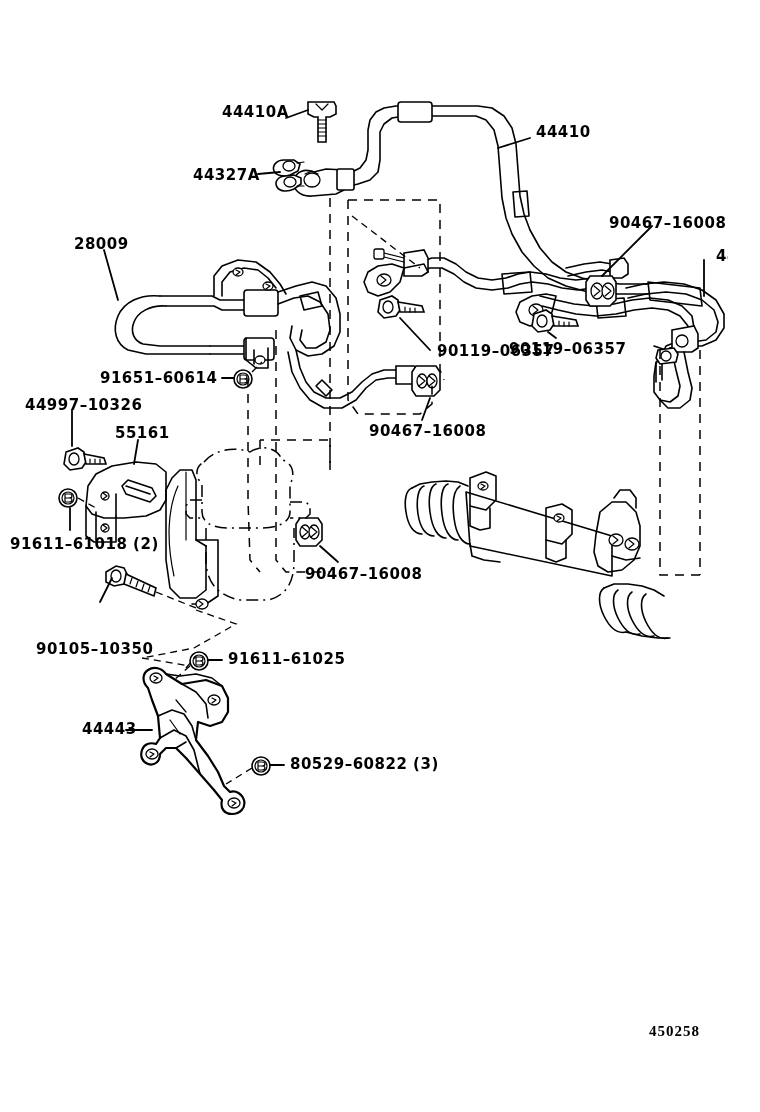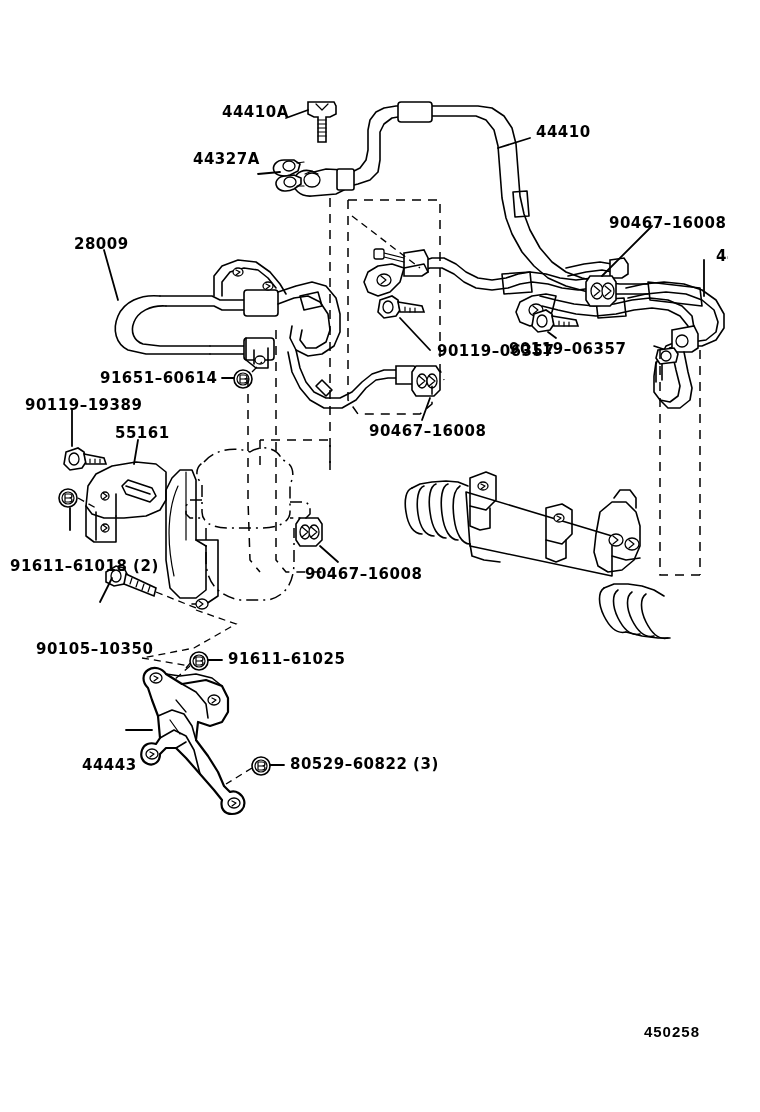--- a/index.html
+++ b/index.html
@@ -32,21 +32,21 @@
     font-size: 15px;
     letter-spacing: 0.5px;
     color: #000000;
     white-space: nowrap;
     line-height: 1;
   }
   #figure-number {
     position: absolute;
     right: 28px;
     bottom: 72px;
-    font-family: Liberation Sans, sans-serif;
+    font-family: Liberation Serif, serif;
     font-weight: bold;
     font-size: 15px;
     letter-spacing: 1px;
     color: #000000;
   }
 </style>
 </head>
 <body>
 
 <div id="page">
@@ -398,32 +398,32 @@
       <line class="lead" x1="100" y1="602" x2="112" y2="578"></line>
       <line class="lead" x1="222" y1="660" x2="208" y2="660"></line>
       <line class="lead" x1="126" y1="730" x2="152" y2="730"></line>
       <line class="lead" x1="284" y1="765" x2="270" y2="765"></line>
     </g>
 
   </svg>
 
   <div class="callout" style="left:222px; top:105px;">44410A</div>
   <div class="callout" style="left:536px; top:125px;">44410</div>
-  <div class="callout" style="left:193px; top:152px;">44327A</div>
+  <div class="callout" style="left:193px; top:168px;">44327A</div>
   <div class="callout" style="left:609px; top:216px;">90467–16008</div>
   <div class="callout" style="left:690px; top:249px;margin-left:26px;">44416</div>
   <div class="callout" style="left:74px;  top:237px;">28009</div>
   <div class="callout" style="left:437px; top:344px;">90119–06357</div>
   <div class="callout" style="left:509px; top:342px;">90119–06357</div>
   <div class="callout" style="left:100px; top:371px;">91651–60614</div>
   <div class="callout" style="left:369px; top:424px;">90467–16008</div>
-  <div class="callout" style="left:25px;  top:398px;">90119–19389</div>
+  <div class="callout" style="left:25px;  top:398px;">44997–10326</div>
   <div class="callout" style="left:115px; top:426px;">55161</div>
-  <div class="callout" style="left:10px;  top:559px;">91611–61018 (2)</div>
+  <div class="callout" style="left:10px;  top:537px;">91611–61018 (2)</div>
   <div class="callout" style="left:305px; top:567px;">90467–16008</div>
   <div class="callout" style="left:36px;  top:642px;">90105–10350</div>
   <div class="callout" style="left:228px; top:652px;">91611–61025</div>
-  <div class="callout" style="left:82px;  top:722px;margin-top:36px;">44443</div>
+  <div class="callout" style="left:82px;  top:722px;">44443</div>
   <div class="callout" style="left:290px; top:757px;">80529–60822 (3)</div>
 
   <div id="figure-number">450258</div>
 
 </div>
 
 </body></html>

